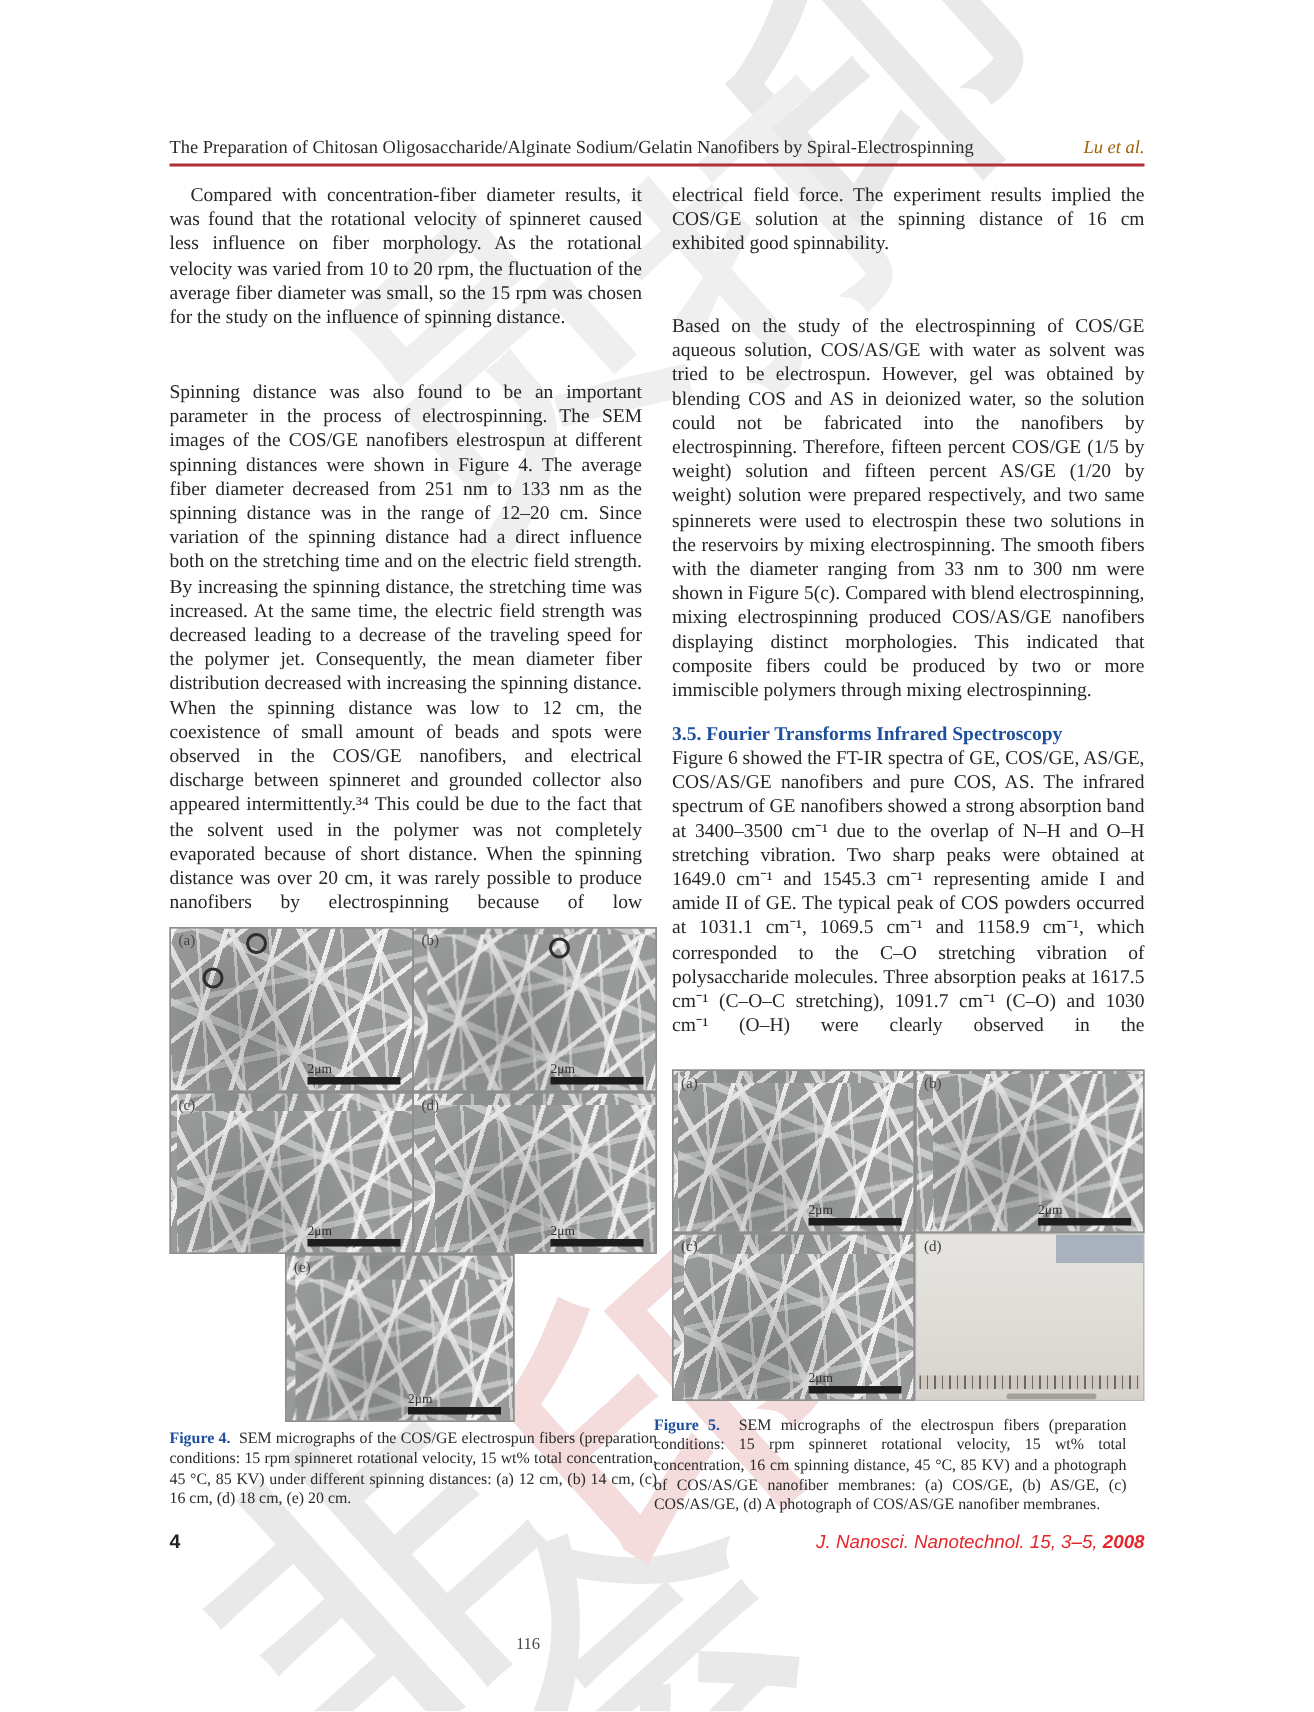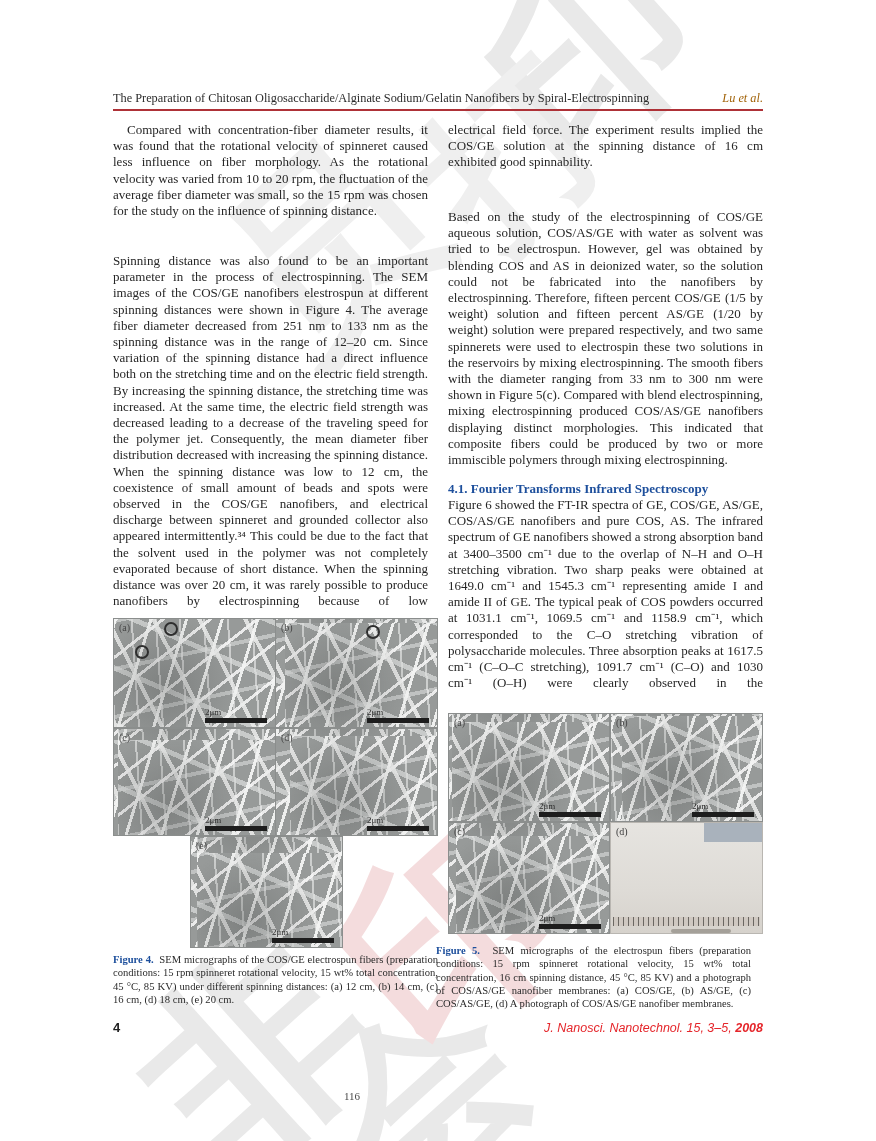--- a/index.html
+++ b/index.html
@@ -124,21 +124,21 @@
       </div>
     </div>
   </div>
   <div class="caption" style="left:113px; top:953px; width:325px;">
     <span class="cap-label">Figure 4.</span>&nbsp;
     <span>SEM micrographs of the COS/GE electrospun fibers (preparation conditions: 15 rpm spinneret rotational velocity, 15 wt% total concentration, 45 °C, 85 KV) under different spinning distances: (a) 12 cm, (b) 14 cm, (c) 16 cm, (d) 18 cm, (e) 20 cm.</span>
   </div>
 
   <div class="tblock" style="left:448px; top:122px;">electrical field force. The experiment results implied the COS/GE solution at the spinning distance of 16 cm exhibited good spinnability.</div>
   <div class="tblock" style="left:448px; top:209px;">Based on the study of the electrospinning of COS/GE aqueous solution, COS/AS/GE with water as solvent was tried to be electrospun. However, gel was obtained by blending COS and AS in deionized water, so the solution could not be fabricated into the nanofibers by electrospinning. Therefore, fifteen percent COS/GE (1/5 by weight) solution and fifteen percent AS/GE (1/20 by weight) solution were prepared respectively, and two same spinnerets were used to electrospin these two solutions in the reservoirs by mixing electrospinning. The smooth fibers with the diameter ranging from 33 nm to 300 nm were shown in Figure 5(c). Compared with blend electrospinning, mixing electrospinning produced COS/AS/GE nanofibers displaying distinct morphologies. This indicated that composite fibers could be produced by two or more immiscible polymers through mixing electrospinning.</div>
-  <div class="sec-head" style="left:448px; top:481px;">4.1. Fourier Transforms Infrared Spectroscopy</div>
+  <div class="sec-head" style="left:448px; top:481px;">3.5. Fourier Transforms Infrared Spectroscopy</div>
   <div class="tblock cont" style="left:448px; top:497px;">Figure 6 showed the FT-IR spectra of GE, COS/GE, AS/GE, COS/AS/GE nanofibers and pure COS, AS. The infrared spectrum of GE nanofibers showed a strong absorption band at 3400–3500 cm⁻¹ due to the overlap of N–H and O–H stretching vibration. Two sharp peaks were obtained at 1649.0 cm⁻¹ and 1545.3 cm⁻¹ representing amide I and amide II of GE. The typical peak of COS powders occurred at 1031.1 cm⁻¹, 1069.5 cm⁻¹ and 1158.9 cm⁻¹, which corresponded to the C–O stretching vibration of polysaccharide molecules. Three absorption peaks at 1617.5 cm⁻¹ (C–O–C stretching), 1091.7 cm⁻¹ (C–O) and 1030 cm⁻¹ (O–H) were clearly observed in the</div>
 
   <div>
     <div class="sem" style="left:448px; top:713px; width:162px; height:109px; background-position:3px 8px;">
       <span class="sem-label">(a)</span>
       <div class="scalebar">
         <span>2μm</span>
         <div class="bar"></div>
       </div>
     </div>

